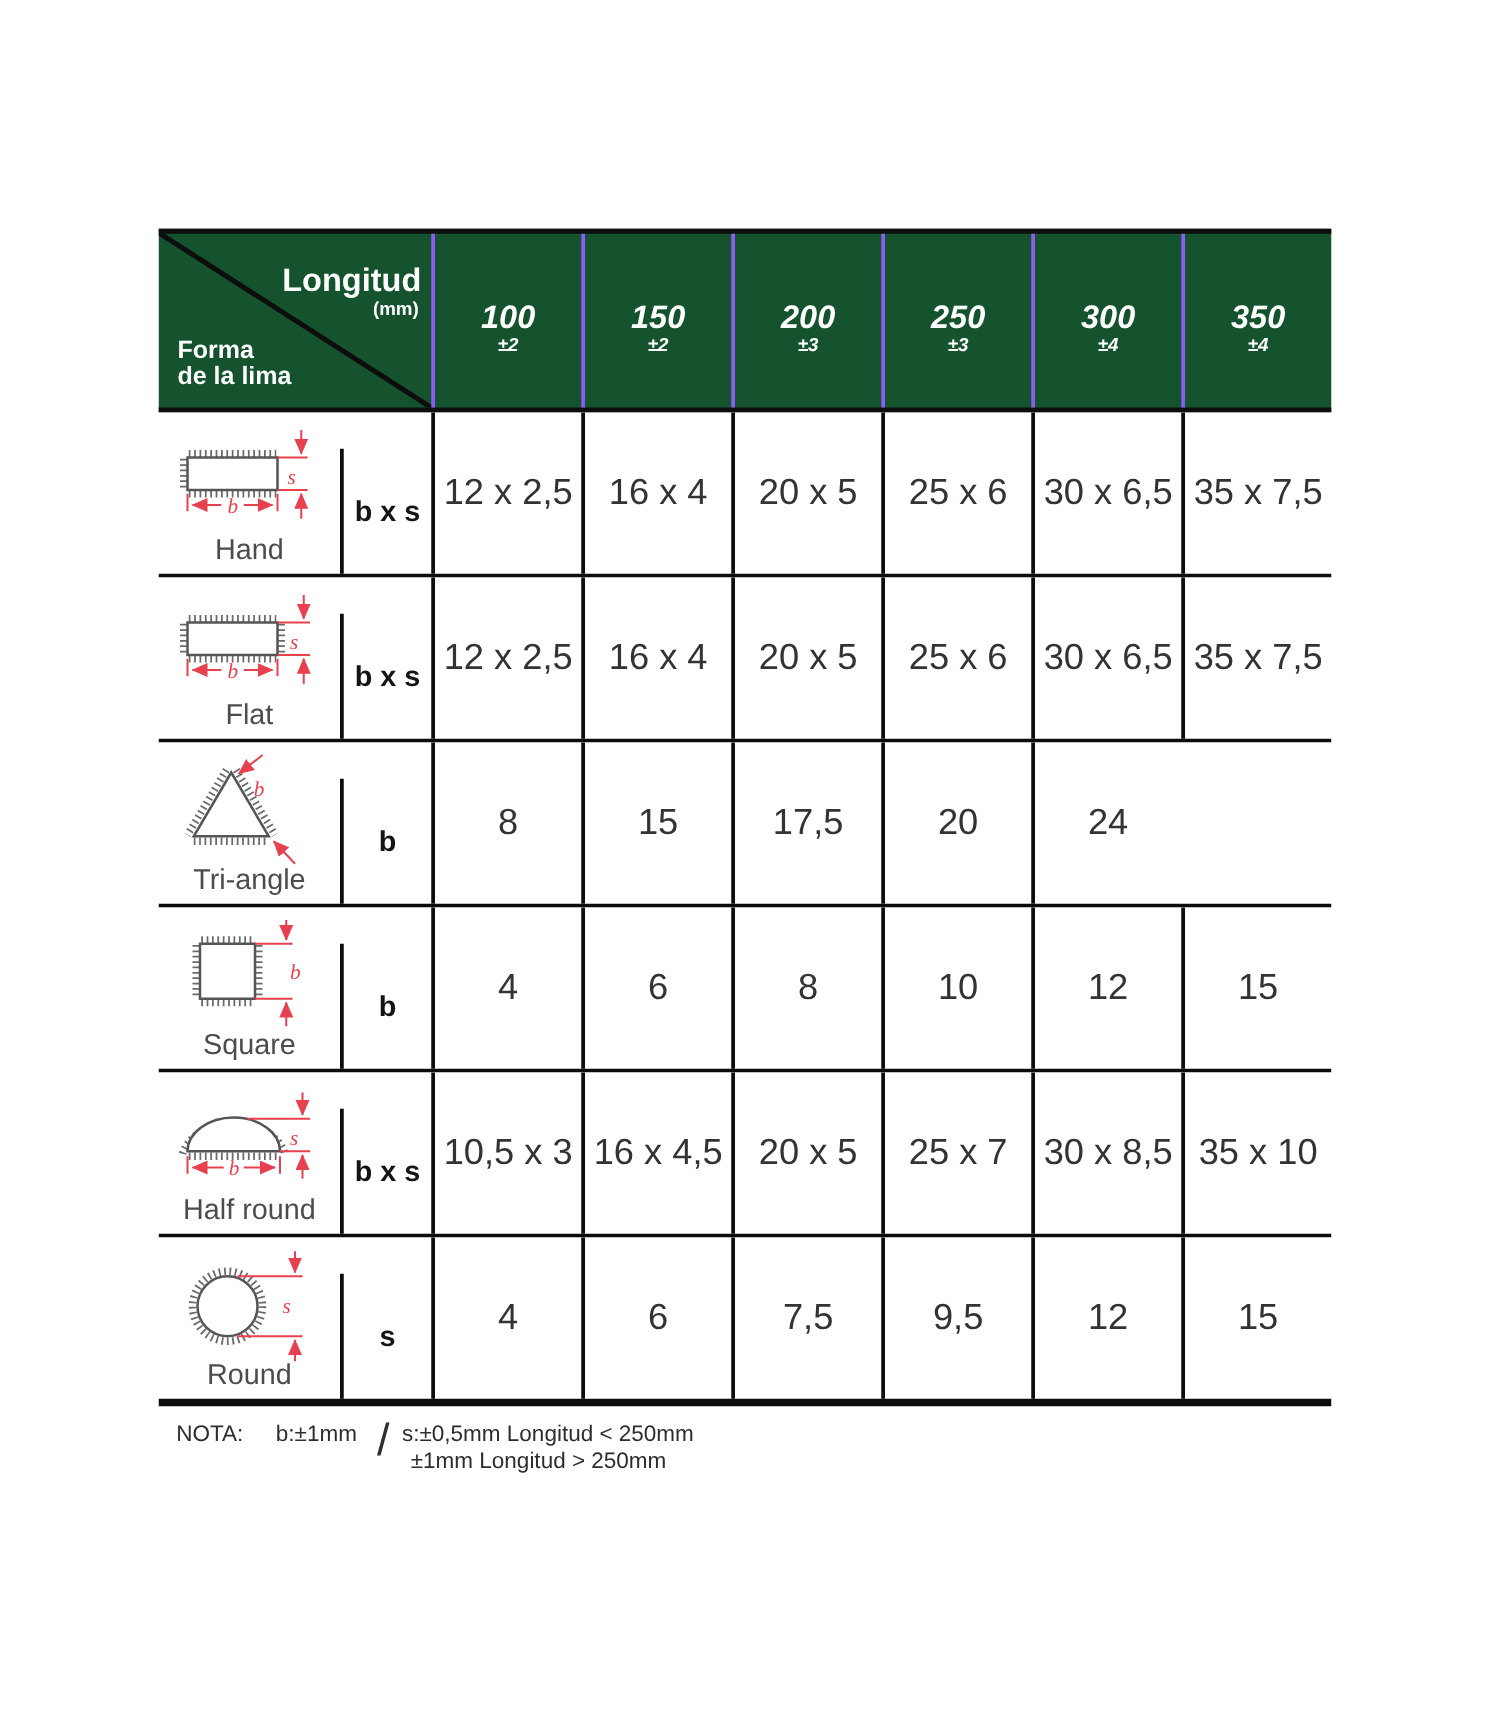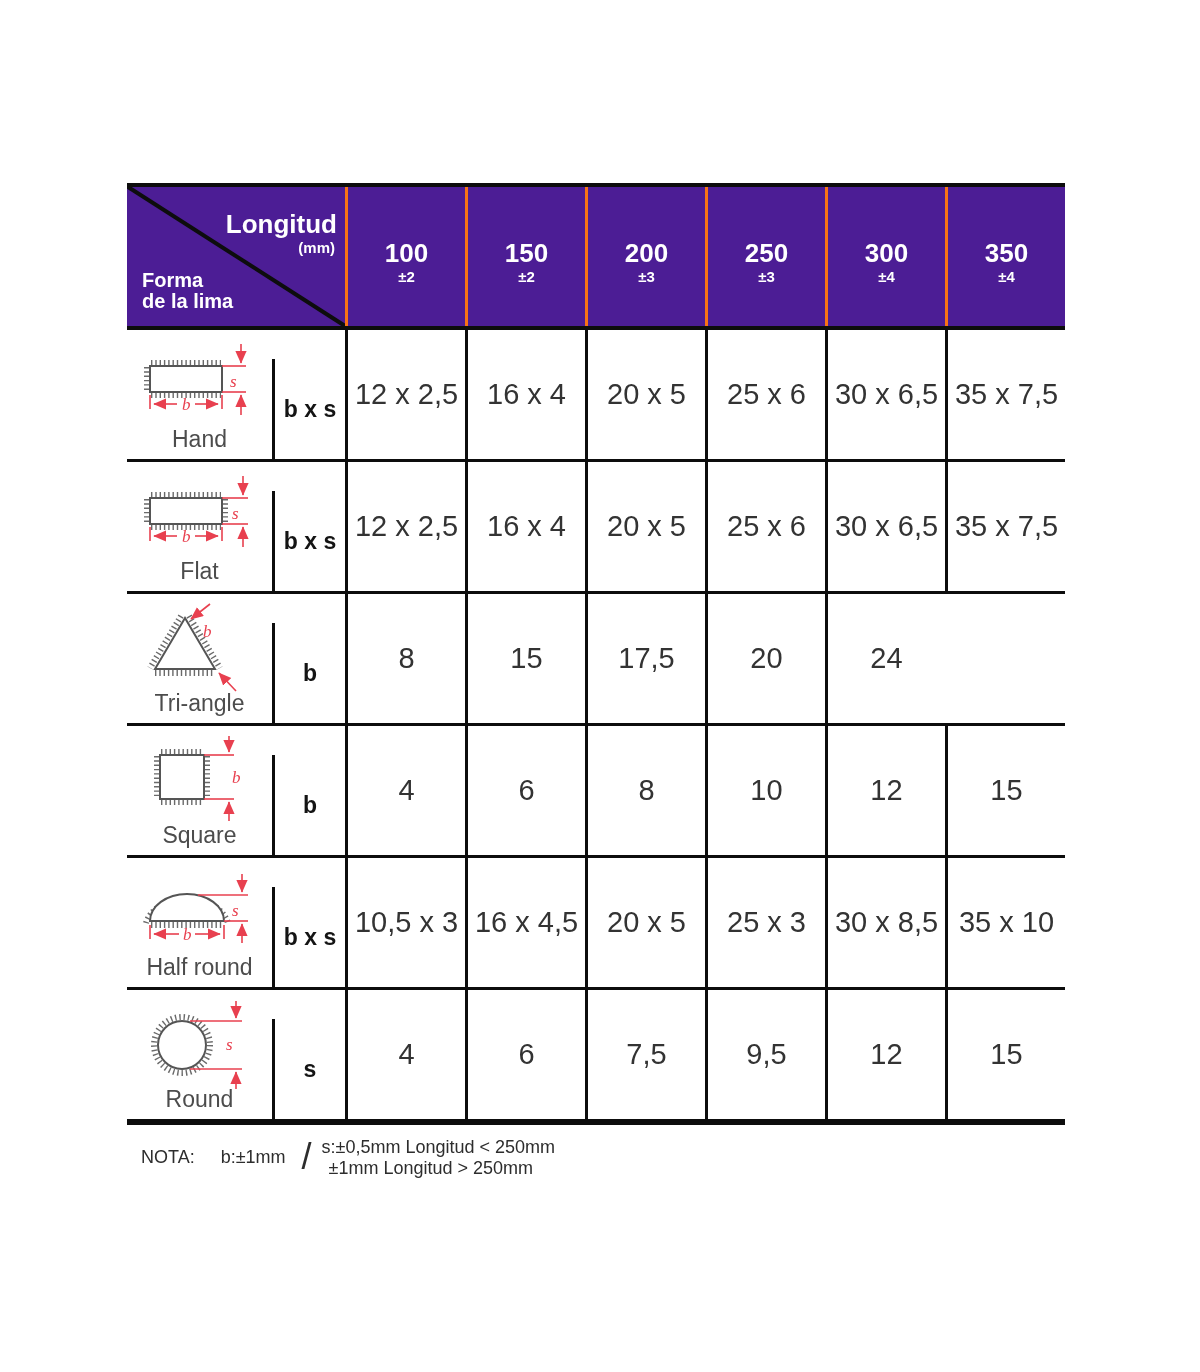--- a/index.html
+++ b/index.html
@@ -7,32 +7,32 @@
   .page {
     position:relative; width:1200px; height:1372px; background:#ffffff;
     font-family:"Liberation Sans", sans-serif; overflow:hidden;
   }
   .spec-table { position:absolute; left:127px; top:183px; width:938px; }
 
   
   .t-header {
     display:grid; grid-template-columns:218px repeat(6,120px);
     height:147px; box-sizing:border-box;
-    background:#4c1d95;
+    background:#14532d;
     border-top:4px solid #0d0d0d; border-bottom:4px solid #0d0d0d;
   }
   .corner { position:relative; }
   .corner .diag { position:absolute; left:0; top:0; }
   .corner-title { position:absolute; right:8px; top:22px; color:#fff; font-weight:bold; font-size:26px; }
   .corner-unit  { position:absolute; right:10px; top:52px; color:#fff; font-weight:bold; font-size:15px; }
   .corner-forma { position:absolute; left:15px; bottom:14px; color:#fff; font-weight:bold; font-size:20px; line-height:1.05; }
   .col-head {
-    border-left:3px solid #f97316; box-sizing:border-box;
+    border-left:3px solid #8b5cf6; box-sizing:border-box;
     display:flex; flex-direction:column; align-items:center; justify-content:center;
-    padding-top:12px; color:#ffffff;
+    padding-top:12px; color:#ffffff;font-style:italic;
   }
   .col-head .len { font-size:26px; font-weight:bold; line-height:1; }
   .col-head .tol { font-size:15px; font-weight:bold; margin-top:2px; }
 
   
   .t-row {
     display:grid; grid-template-columns:145px 73px repeat(6,120px);
     height:132px; box-sizing:border-box; border-bottom:3px solid #0d0d0d;
     background:#fff;
   }
@@ -45,21 +45,21 @@
   .shape-label { font-size:23px; color:#4c4c4c; margin-top:-5px; }
 
   
   .icon-svg { display:block; }
   .teeth { stroke:#6a6a6a; stroke-width:6; stroke-dasharray:1.4 2.9; fill:none; }
   .shape { fill:#ffffff; stroke:#555555; stroke-width:2; }
   .red   { stroke:#e8404f; stroke-width:1.6; fill:none; }
   .redtxt{ fill:#e8404f; font-style:italic; font-family:"Liberation Serif", serif; font-size:17px; }
 
   
-  .note { position:absolute; left:141px; top:1137px; display:flex; align-items:center; color:#2d2d2d; font-size:18px; }
+  .note { position:absolute; left:141px; top:1137px; display:flex; align-items:flex-start; color:#2d2d2d; font-size:18px; }
   .note .prefix { margin-right:26px; }
   .note .btol   { margin-right:16px; }
   .note .slash  { font-size:36px; line-height:0.95; margin:-2px 10px 0 0; font-weight:400; }
   .note .sblock { line-height:1.15; }
   .note .sline2 { padding-left:7px; }
 </style>
 </head>
 <body>
 
 <div class="page">
@@ -249,21 +249,21 @@
           <line class="red" x1="49" y1="67" x2="24" y2="67" marker-end="url(#arr-hr)"></line>
           <line class="red" x1="65" y1="67" x2="90" y2="67" marker-end="url(#arr-hr)"></line>
           <text class="redtxt" x="53" y="73">b</text>
         </svg>
         <div class="shape-label">Half round</div>
       </div>
       <div class="cell dims-cell">b x s</div>
       <div class="cell value-cell">10,5 x 3</div>
       <div class="cell value-cell">16 x 4,5</div>
       <div class="cell value-cell">20 x 5</div>
-      <div class="cell value-cell">25 x 3</div>
+      <div class="cell value-cell">25 x 7</div>
       <div class="cell value-cell">30 x 8,5</div>
       <div class="cell value-cell">35 x 10</div>
     </div>
 
     <div class="t-row last">
       <div class="cell shape-cell">
         <svg class="icon-svg" width="140" height="92" viewBox="0 0 140 92">
           <defs>
               <marker id="arr-rd" markerWidth="9" markerHeight="8" refX="7.5" refY="3.5" orient="auto">
                 <path d="M0,0 L8,3.5 L0,7 Z" fill="#e8404f"></path>

